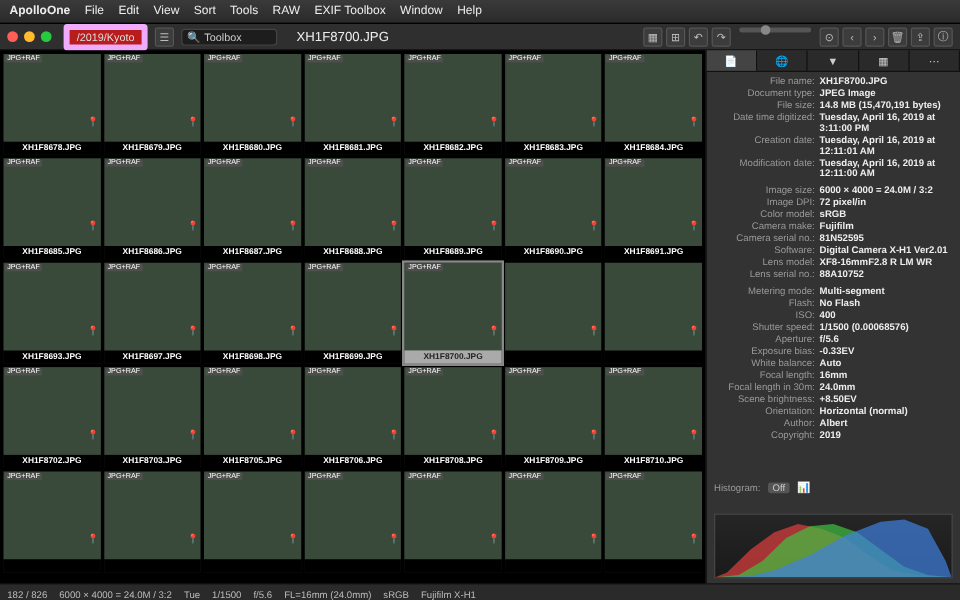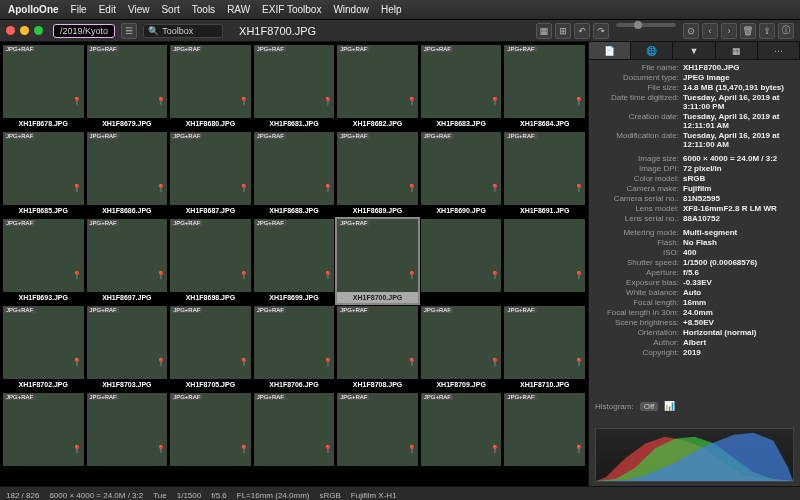--- a/index.html
+++ b/index.html
@@ -4,21 +4,21 @@
 <style>
 *{margin:0;padding:0;box-sizing:border-box;font-family:-apple-system,"Helvetica Neue",Arial,sans-serif;font-size:9px;color:#ccc}
 body{background:#000;width:800px;height:500px;overflow:hidden}
 .menubar{height:20px;background:linear-gradient(#3a3a3a,#2a2a2a);display:flex;align-items:center;padding:0 8px;gap:12px;border-bottom:1px solid #000}
 .menubar span{color:#eee;font-size:10px}
 .menubar .appname{font-weight:600}
 .toolbar{height:22px;background:#2f2f2f;display:flex;align-items:center;padding:0 6px;gap:6px;border-bottom:1px solid #111}
 .traffic{display:flex;gap:5px;margin-right:4px}
 .dot{width:9px;height:9px;border-radius:50%}
 .red{background:#ff5f57}.yellow{background:#febc2e}.green{background:#28c840}
-.path{background:#000000;border:1px solid #f0abfc;border-radius:3px;padding:1px 6px;color:#ddd;font-size:9px}
+.path{background:#b91c1c;border:5px solid #f0abfc;border-radius:3px;padding:1px 6px;color:#ddd;font-size:9px}
 .tbtn{width:16px;height:16px;background:#3c3c3c;border:1px solid #555;border-radius:2px;display:flex;align-items:center;justify-content:center;color:#bbb;font-size:9px}
 .search{flex:0 0 80px;background:#1d1d1d;border:1px solid #444;border-radius:3px;padding:1px 4px;color:#888;font-size:9px;display:flex;align-items:center;gap:3px}
 .title{flex:1;text-align:left;color:#eee;font-size:11px;padding-left:10px}
 .toolbar-right{display:flex;gap:3px}
 .main{display:flex;height:444px}
 .grid{flex:1;background:#000;overflow:hidden;padding:3px;display:grid;grid-template-columns:repeat(7,1fr);grid-auto-rows:84px;gap:3px}
 .thumb{position:relative;background:#222;display:flex;flex-direction:column}
 .thumb .img{flex:1;background:#3a4a3a;position:relative;overflow:hidden}
 .thumb .badge{position:absolute;top:1px;left:1px;background:rgba(80,80,80,.9);color:#fff;font-size:6px;padding:0 2px;border-radius:1px}
 .thumb .pin{position:absolute;bottom:12px;right:1px;color:#e03030;font-size:8px}
@@ -385,20 +385,24 @@
         </div>
         <div class="row">
           <div class="k">Camera make:</div>
           <div class="v">Fujifilm</div>
         </div>
         <div class="row">
           <div class="k">Camera serial no.:</div>
           <div class="v">81N52595</div>
         </div>
         <div class="row">
+          <div class="k">Software:</div>
+          <div class="v">Digital Camera X-H1 Ver2.01</div>
+        </div>
+        <div class="row">
           <div class="k">Lens model:</div>
           <div class="v">XF8-16mmF2.8 R LM WR</div>
         </div>
         <div class="row">
           <div class="k">Lens serial no.:</div>
           <div class="v">88A10752</div>
         </div>
         <div class="gap"></div>
         <div class="row">
           <div class="k">Metering mode:</div>

